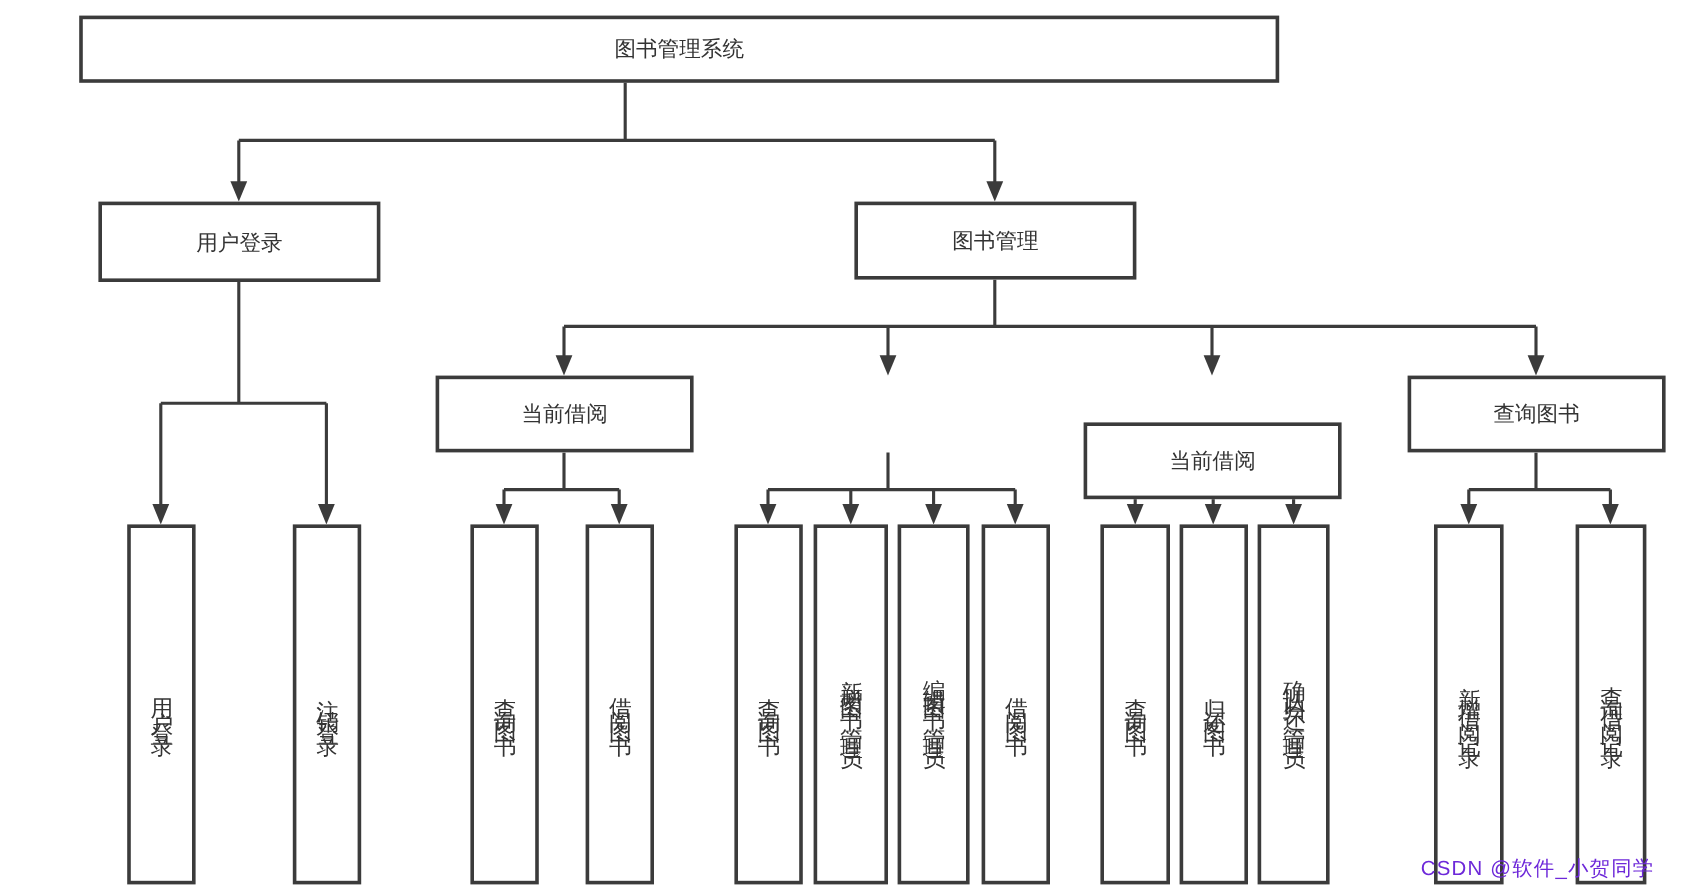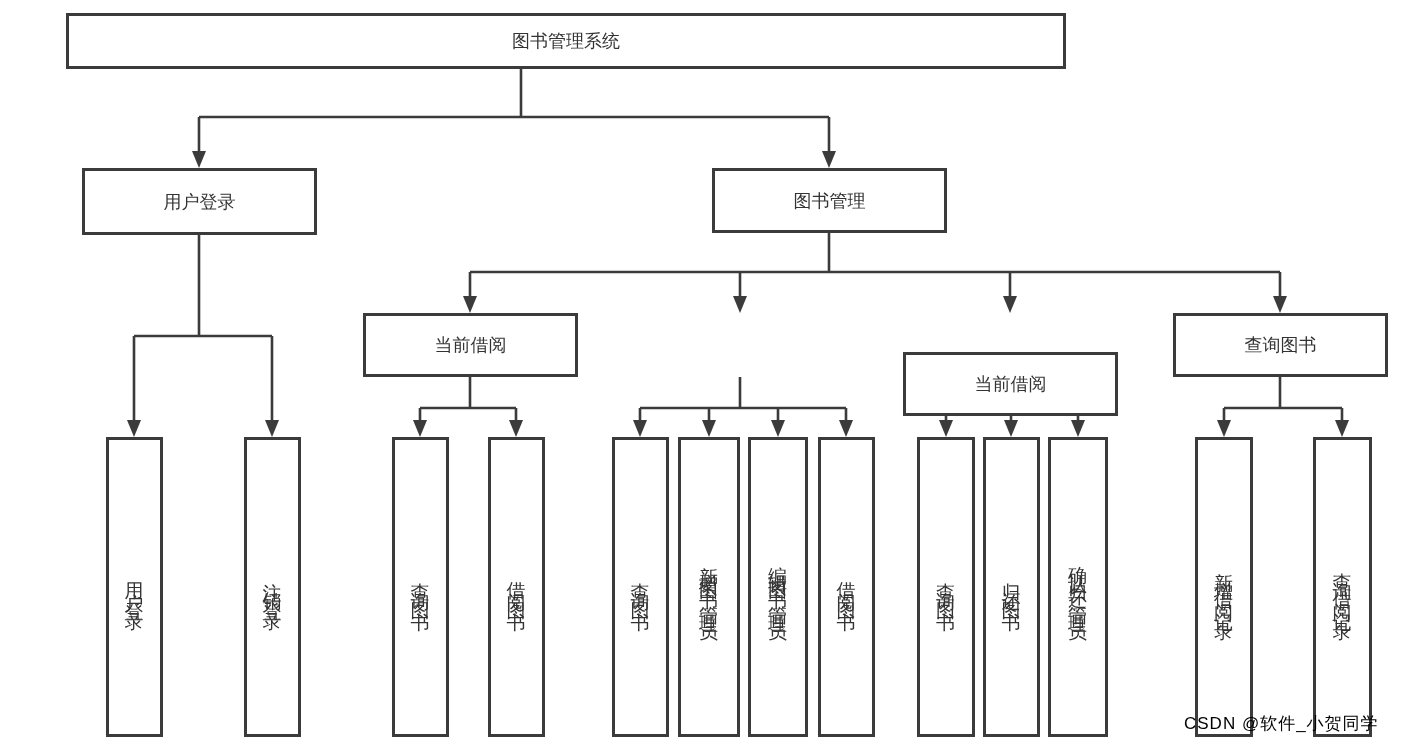--- a/index.html
+++ b/index.html
@@ -30,21 +30,21 @@
     text-orientation: mixed;
     font-size: 19px;
     letter-spacing: 10px;
   }
   .node.v.long { letter-spacing: 8px; }
   .watermark {
     position: absolute;
     left: 1184px;
     top: 712px;
     font-size: 17px;
-    color: #000000;
+    color: #6d28d9;
     letter-spacing: 1px;
     white-space: nowrap;
   }
 </style>
 </head>
 <body>
 
 <div id="canvas">
 
   <svg id="wires" viewBox="0 0 1405 747" xmlns="http://www.w3.org/2000/svg">

